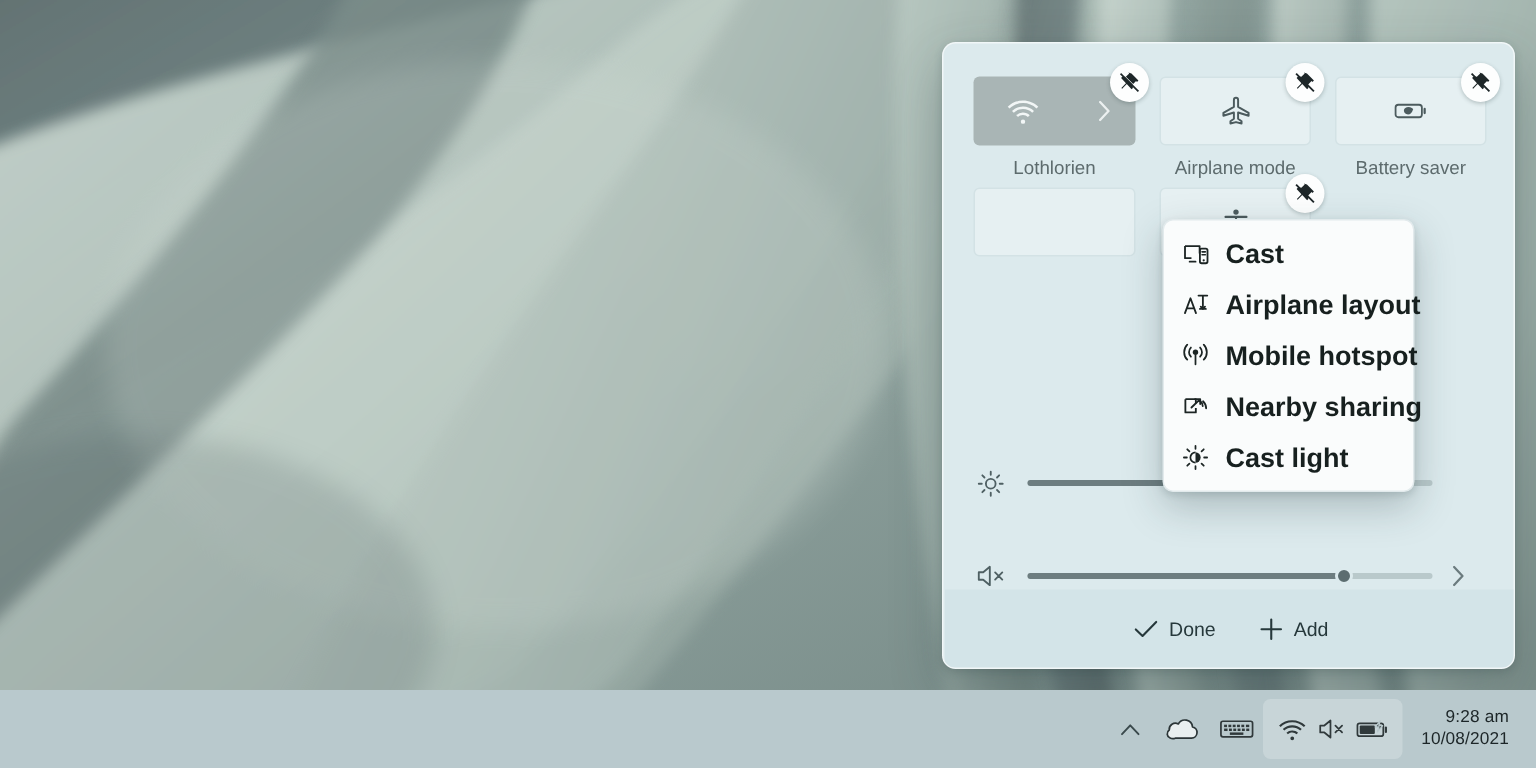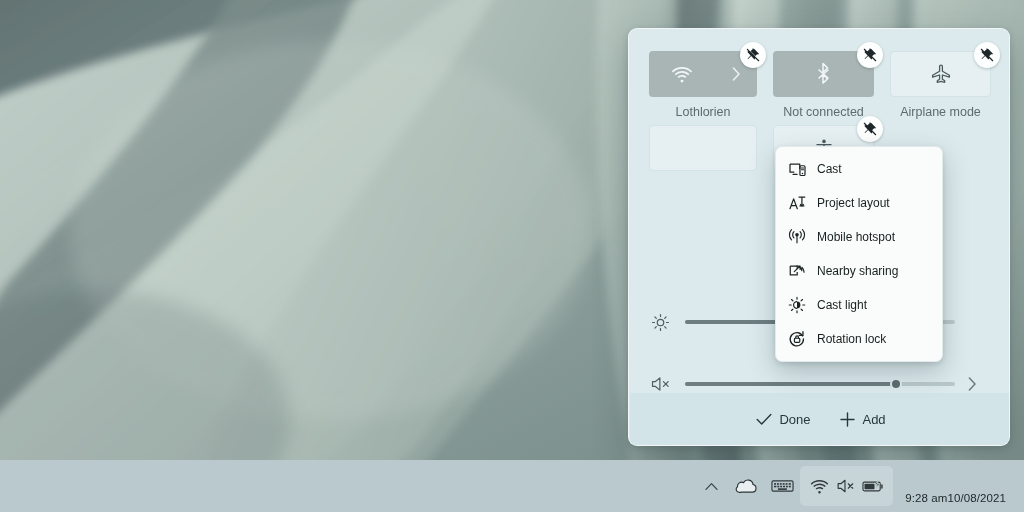--- a/index.html
+++ b/index.html
@@ -54,21 +54,21 @@
   }
   #tray-group {
     display: flex; align-items: center;
     height: 40px;
     padding: 0 6px;
     border-radius: 5px;
     background: rgba(255,255,255,0.22);
   }
   #tray-group .tray-icon-btn { width: 27px; }
   #clock {
-    display: flex; flex-direction: row;
+    display: flex; flex-direction: column;
     align-items: flex-end; justify-content: center;
     height: 40px;
     padding: 0 10px 0 12px;
     font-size: 11.5px;
     line-height: 15px;
     color: #1d2628;
     letter-spacing: 0.1px;
   }
 
   
@@ -235,22 +235,23 @@
     padding: 0 12px;
     gap: 11px;
     color: #17201f;
   }
   .menu-item .m-icon {
     flex: 0 0 18px;
     display: flex; align-items: center; justify-content: center;
     color: #1c2524;
   }
   .menu-item .m-label {
-    font-size: 12px;
+    font-size: 18px;
     white-space: nowrap;
+    font-weight: bold;
   }
 
   svg { display: block; }
 </style>
 </head>
 <body>
 
 <div id="screen">
 
   <div id="wallpaper">
@@ -344,54 +345,56 @@
         <div class="unpin-badge">
           <svg width="14" height="14" viewBox="0 0 16 16">
             <path d="M9.5 1.2 14.8 6.5l-1.1 1.1-.7-.7-2.6 2.6.2 2.6-1 1L5.9 9.2 2.4 12.7l-.6-.6 3.5-3.5L1.6 4.5l1-1 2.6.2 2.6-2.6-.7-.7z" fill="currentColor"></path>
             <path d="M1.2 1.2 14.8 14.8" fill="none" stroke="currentColor" stroke-width="1.4"></path>
             <path d="M1.2 1.2 14.8 14.8" fill="none" stroke="#fdfefe" stroke-width="0.6" transform="translate(0,-1.4)"></path>
           </svg>
         </div>
         <div class="tile-label">Lothlorien</div>
       </div>
 
-      <div class="tile-wrap">
-        <div class="tile on">
-          <span class="t-icon">
-            <svg width="16" height="22" viewBox="0 0 14 22">
-              <path d="M6 1v8.3L10.6 5 6 .4M6 11.8v8.3l4.6-4.4-4.6-4.3M2 7l9 8M2 15l9-8" fill="none" stroke="currentColor" stroke-width="1.5" stroke-linejoin="round" stroke-linecap="round"></path>
-            </svg>
-          </span>
-        </div>
-        <div class="unpin-badge">
-          <svg width="14" height="14" viewBox="0 0 16 16">
-            <path d="M9.5 1.2 14.8 6.5l-1.1 1.1-.7-.7-2.6 2.6.2 2.6-1 1L5.9 9.2 2.4 12.7l-.6-.6 3.5-3.5L1.6 4.5l1-1 2.6.2 2.6-2.6-.7-.7z" fill="currentColor"></path>
-            <path d="M1.2 1.2 14.8 14.8" fill="none" stroke="currentColor" stroke-width="1.4"></path>
-          </svg>
-        </div>
-        <div class="tile-label">Not connected</div>
-      </div>
 
       <div class="tile-wrap">
         <div class="tile off">
           <span class="t-icon">
             <svg width="22" height="22" viewBox="0 0 22 22">
               <path d="M11 2.2c.8 0 1.4.6 1.4 1.4v4.6l7 4.1v1.9l-7-2.2v4.2l2.3 1.6v1.5L11 18.4l-3.7.9v-1.5L9.6 16.2V12l-7 2.2v-1.9l7-4.1V3.6c0-.8.6-1.4 1.4-1.4z" fill="none" stroke="currentColor" stroke-width="1.3" stroke-linejoin="round"></path>
             </svg>
           </span>
         </div>
         <div class="unpin-badge">
           <svg width="14" height="14" viewBox="0 0 16 16">
             <path d="M9.5 1.2 14.8 6.5l-1.1 1.1-.7-.7-2.6 2.6.2 2.6-1 1L5.9 9.2 2.4 12.7l-.6-.6 3.5-3.5L1.6 4.5l1-1 2.6.2 2.6-2.6-.7-.7z" fill="currentColor"></path>
             <path d="M1.2 1.2 14.8 14.8" fill="none" stroke="currentColor" stroke-width="1.4"></path>
           </svg>
         </div>
         <div class="tile-label">Airplane mode</div>
       </div>
 
+      <div class="tile-wrap">
+        <div class="tile off">
+          <span class="t-icon">
+            <svg width="24" height="16" viewBox="0 0 26 16">
+              <rect x="1.5" y="3.5" width="19" height="9" rx="2" fill="none" stroke="currentColor" stroke-width="1.3"></rect>
+              <path d="M22.5 6.5v3" stroke="currentColor" stroke-width="1.6" stroke-linecap="round"></path>
+              <path d="M10.5 10.5c-1.8 0-3-1.3-3-2.8 0-1.7 1.6-2.6 3.4-2.6 1.6 0 2.6.7 3.3 1.6-.8 2.4-2.1 3.8-3.7 3.8z" fill="currentColor"></path>
+            </svg>
+          </span>
+        </div>
+        <div class="unpin-badge">
+          <svg width="14" height="14" viewBox="0 0 16 16">
+            <path d="M9.5 1.2 14.8 6.5l-1.1 1.1-.7-.7-2.6 2.6.2 2.6-1 1L5.9 9.2 2.4 12.7l-.6-.6 3.5-3.5L1.6 4.5l1-1 2.6.2 2.6-2.6-.7-.7z" fill="currentColor"></path>
+            <path d="M1.2 1.2 14.8 14.8" fill="none" stroke="currentColor" stroke-width="1.4"></path>
+          </svg>
+        </div>
+        <div class="tile-label">Battery saver</div>
+      </div>
 
       <div class="tile-wrap">
         <div class="tile off">
           <span class="t-icon"></span>
         </div>
         <div class="tile-label"></div>
       </div>
 
       <div class="tile-wrap">
         <div class="tile off">
@@ -485,21 +488,21 @@
     </div>
 
     <div class="menu-item">
       <span class="m-icon">
         <svg width="17" height="16" viewBox="0 0 18 17">
           <path d="M1 14.6 4.9 4.1 8.8 14.6M2.4 11.2h5" fill="none" stroke="currentColor" stroke-width="1.3" stroke-linecap="round" stroke-linejoin="round"></path>
           <path d="M10.6 2.2h6.2M13.7 2.2v9.4" fill="none" stroke="currentColor" stroke-width="1.3" stroke-linecap="round"></path>
           <path d="M11.6 11.6h4.2M13.7 11.6l-1.5-1.6M13.7 11.6l1.5-1.6" fill="none" stroke="currentColor" stroke-width="1.3" stroke-linecap="round" stroke-linejoin="round"></path>
         </svg>
       </span>
-      <span class="m-label">Project layout</span>
+      <span class="m-label">Airplane layout</span>
     </div>
 
     <div class="menu-item">
       <span class="m-icon">
         <svg width="18" height="16" viewBox="0 0 20 17">
           <circle cx="10" cy="6" r="2" fill="currentColor"></circle>
           <path d="M10 8v7" stroke="currentColor" stroke-width="1.3" stroke-linecap="round"></path>
           <path d="M6.6 2.6a4.8 4.8 0 0 0 0 6.8M13.4 2.6a4.8 4.8 0 0 1 0 6.8" fill="none" stroke="currentColor" stroke-width="1.3" stroke-linecap="round"></path>
           <path d="M3.9 0.4a8 8 0 0 0 0 11.2M16.1 0.4a8 8 0 0 1 0 11.2" fill="none" stroke="currentColor" stroke-width="1.3" stroke-linecap="round"></path>
         </svg>
@@ -525,31 +528,20 @@
           <path d="M10 6.2a3.8 3.8 0 0 0 0 7.6" fill="none" stroke="currentColor" stroke-width="1.3"></path>
           <g stroke="currentColor" stroke-width="1.3" stroke-linecap="round">
             <path d="M10 1.4v2.2M10 16.4v2.2M1.4 10h2.2M16.4 10h2.2M3.9 3.9l1.6 1.6M14.5 14.5l1.6 1.6M16.1 3.9l-1.6 1.6M5.5 14.5l-1.6 1.6"></path>
           </g>
         </svg>
       </span>
       <span class="m-label">Cast light</span>
     </div>
 
 
-    <div class="menu-item">
-      <span class="m-icon">
-        <svg width="18" height="18" viewBox="0 0 19 19">
-          <path d="M15.4 6.3A7 7 0 1 0 16.3 9.5" fill="none" stroke="currentColor" stroke-width="1.4" stroke-linecap="round"></path>
-          <path d="M11.9 5.7h3.9V1.8" fill="none" stroke="currentColor" stroke-width="1.4" stroke-linecap="round" stroke-linejoin="round"></path>
-          <rect x="6.8" y="8.7" width="5.6" height="4.4" rx="0.9" fill="none" stroke="currentColor" stroke-width="1.3"></rect>
-          <path d="M8.2 8.7V7.5a1.4 1.4 0 0 1 2.8 0v1.2" fill="none" stroke="currentColor" stroke-width="1.3"></path>
-        </svg>
-      </span>
-      <span class="m-label">Rotation lock</span>
-    </div>
   </div>
 
   <div id="taskbar">
 
     <div class="tray-chevron">
       <svg width="13" height="9" viewBox="0 0 13 9">
           <path d="M1 7.4 6.5 1.6 12 7.4" fill="none" stroke="currentColor" stroke-width="1.3" stroke-linecap="round" stroke-linejoin="round"></path>
         </svg>
     </div>
 

